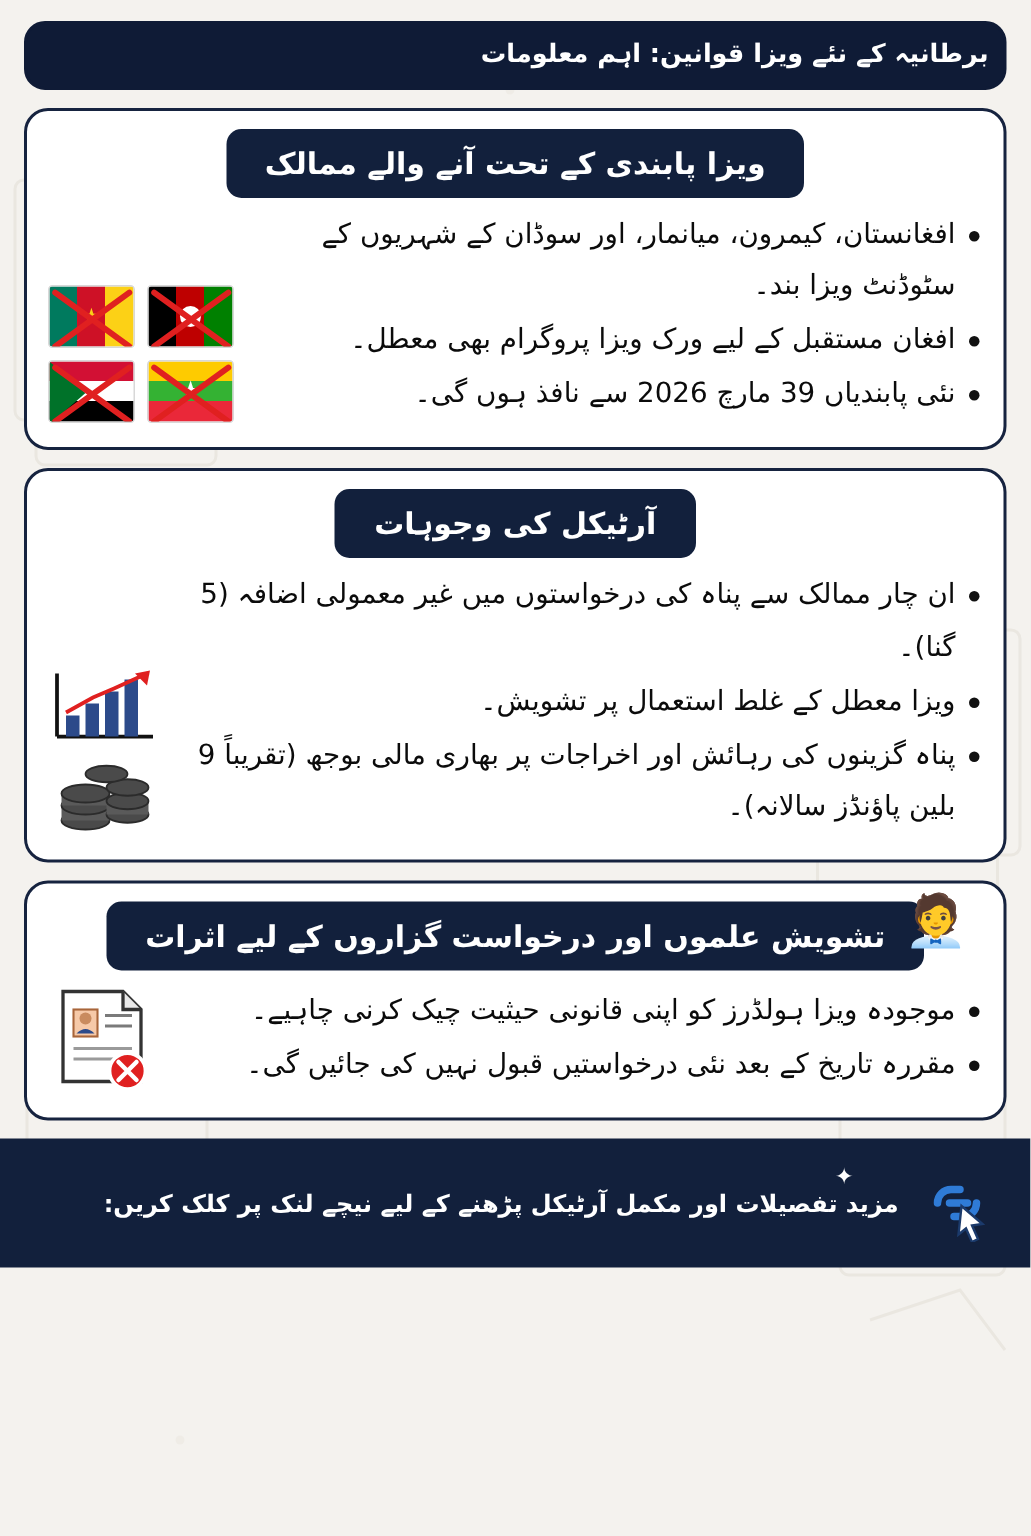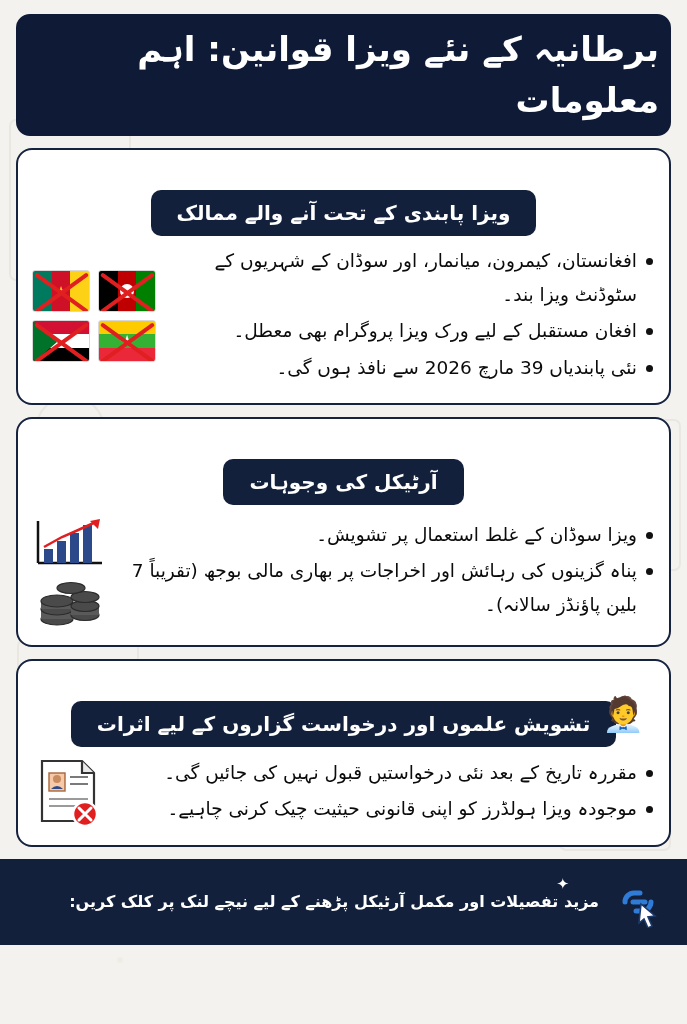--- a/index.html
+++ b/index.html
@@ -40,41 +40,40 @@
     border-radius: 14px;
     padding: 8px 10px;
     display: flex;
     align-items: center;
     gap: 10px;
     justify-content: flex-end;
     direction: rtl;
   }
   .header-title {
     color: #ffffff;
-    font-size: 34px;
+    font-size: 17px;
     font-weight: bold;
     line-height: 1.5;
     direction: rtl;
     text-align: right;
     letter-spacing: 0px;
     flex: 1;
   }
   .header-icon {
     width: 54px; height: 54px;
     flex: 0 0 54px;
     position: relative;
   }
 
   .section-title-wrap {
     display: flex;
     justify-content: center;
     align-items: center;
     margin-bottom: 6px;
     position: relative;
-    margin-top: 28px;
   }
   .section-title {
     background: #12203c;
     color: #fff;
     font-size: 20px;
     font-weight: bold;
     border-radius: 10px;
     padding: 7px 26px;
     direction: rtl;
     text-align: center;
@@ -87,21 +86,21 @@
     left: 12px; top: -4px;
     font-size: 34px;
     line-height: 1;
   }
   .emoji-badge.right { left: auto; right: 10px; }
 
   .body-row {
     display: flex;
     direction: rtl;
     gap: 10px;
-    align-items: center;
+    align-items: flex-end;
   }
   .bullets {
     flex: 1;
     direction: rtl;
     text-align: right;
     padding-top: 2px;
   }
   .bullets li {
     list-style: none;
     position: relative;
@@ -259,22 +258,23 @@
       </div>
     </div>
   </div>
 
   <div class="card">
     <div class="section-title-wrap">
       <div class="section-title">آرٹیکل کی وجوہات</div>
     </div>
     <div class="body-row">
       <ul class="bullets">
-        <li>ویزا سوڈان کے غلط استعمال پر تشویش۔</li>
-        <li>پناہ گزینوں کی رہائش اور اخراجات پر بھاری مالی بوجھ (تقریباً 7 بلین پاؤنڈز سالانہ)۔</li>
+        <li>ان چار ممالک سے پناہ کی درخواستوں میں غیر معمولی اضافہ (5 گنا)۔</li>
+        <li>ویزا معطل کے غلط استعمال پر تشویش۔</li>
+        <li>پناہ گزینوں کی رہائش اور اخراجات پر بھاری مالی بوجھ (تقریباً 9 بلین پاؤنڈز سالانہ)۔</li>
       </ul>
       <div class="art">
         <div class="icon-chart">
           <svg viewBox="0 0 74 54" xmlns="http://www.w3.org/2000/svg">
             <line x1="6" y1="6" x2="6" y2="48" stroke="#111" stroke-width="2.5"></line>
             <line x1="6" y1="48" x2="70" y2="48" stroke="#111" stroke-width="2.5"></line>
             <rect x="12" y="34" width="9" height="14" fill="#2c4a8a"></rect>
             <rect x="25" y="26" width="9" height="22" fill="#2c4a8a"></rect>
             <rect x="38" y="18" width="9" height="30" fill="#2c4a8a"></rect>
             <rect x="51" y="10" width="9" height="38" fill="#2c4a8a"></rect>
@@ -302,22 +302,22 @@
     </div>
   </div>
 
   <div class="card">
     <div class="section-title-wrap">
       <div class="section-title">تشویش علموں اور درخواست گزاروں کے لیے اثرات</div>
       <span class="emoji-badge right">🧑‍💼</span>
     </div>
     <div class="body-row">
       <ul class="bullets">
+        <li>موجودہ ویزا ہولڈرز کو اپنی قانونی حیثیت چیک کرنی چاہیے۔</li>
         <li>مقررہ تاریخ کے بعد نئی درخواستیں قبول نہیں کی جائیں گی۔</li>
-        <li>موجودہ ویزا ہولڈرز کو اپنی قانونی حیثیت چیک کرنی چاہیے۔</li>
       </ul>
       <div class="art">
         <div class="icon-doc">
           <svg viewBox="0 0 72 72" xmlns="http://www.w3.org/2000/svg">
             <path d="M10 4 H50 L62 16 V64 H10 Z" fill="#ffffff" stroke="#333" stroke-width="2.2"></path>
             <path d="M50 4 V16 H62" fill="#e9e9e9" stroke="#333" stroke-width="2.2"></path>
             <rect x="17" y="16" width="16" height="18" fill="#f6c9a8" stroke="#a8653a" stroke-width="1.4"></rect>
             <circle cx="25" cy="22" r="4" fill="#c98b5f"></circle>
             <path d="M19 32 q6 -6 12 0" fill="#2c4a8a"></path>
             <line x1="38" y1="20" x2="56" y2="20" stroke="#7a7a7a" stroke-width="2"></line>

